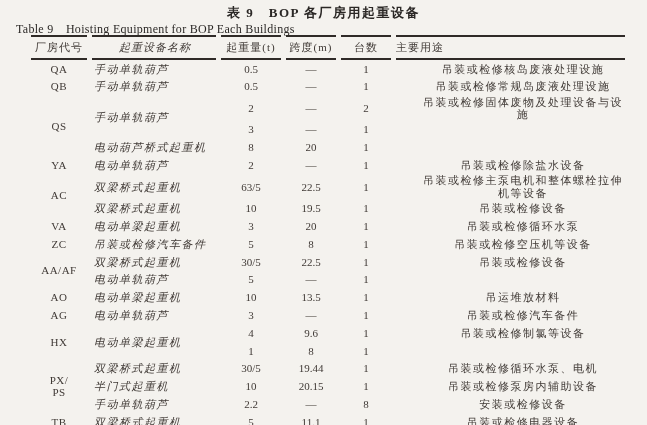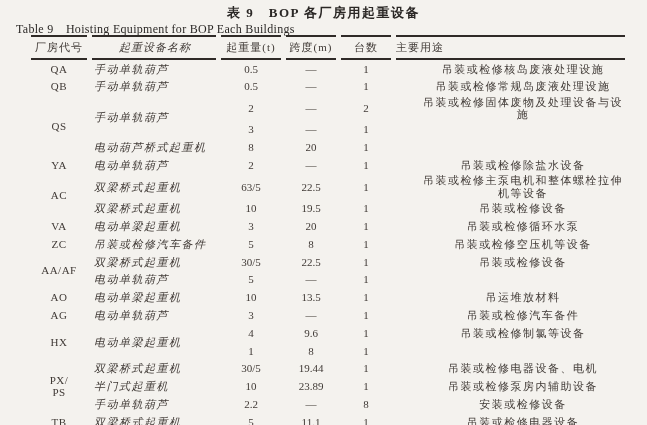--- a/index.html
+++ b/index.html
@@ -218,26 +218,26 @@
           <td class="c4">1</td>
           <td class="c5"></td>
         </tr>
         <tr>
           <td class="c0" rowspan="3">PX/
 PS</td>
           <td class="c1">双梁桥式起重机</td>
           <td class="c2">30/5</td>
           <td class="c3">19.44</td>
           <td class="c4">1</td>
-          <td class="c5">吊装或检修电器设备、电机</td>
+          <td class="c5">吊装或检修循环水泵、电机</td>
         </tr>
         <tr>
           <td class="c1">半门式起重机</td>
           <td class="c2">10</td>
-          <td class="c3">23.89</td>
+          <td class="c3">20.15</td>
           <td class="c4">1</td>
           <td class="c5">吊装或检修泵房内辅助设备</td>
         </tr>
         <tr>
           <td class="c1">手动单轨葫芦</td>
           <td class="c2">2.2</td>
           <td class="c3">—</td>
           <td class="c4">8</td>
           <td class="c5">安装或检修设备</td>
         </tr>

